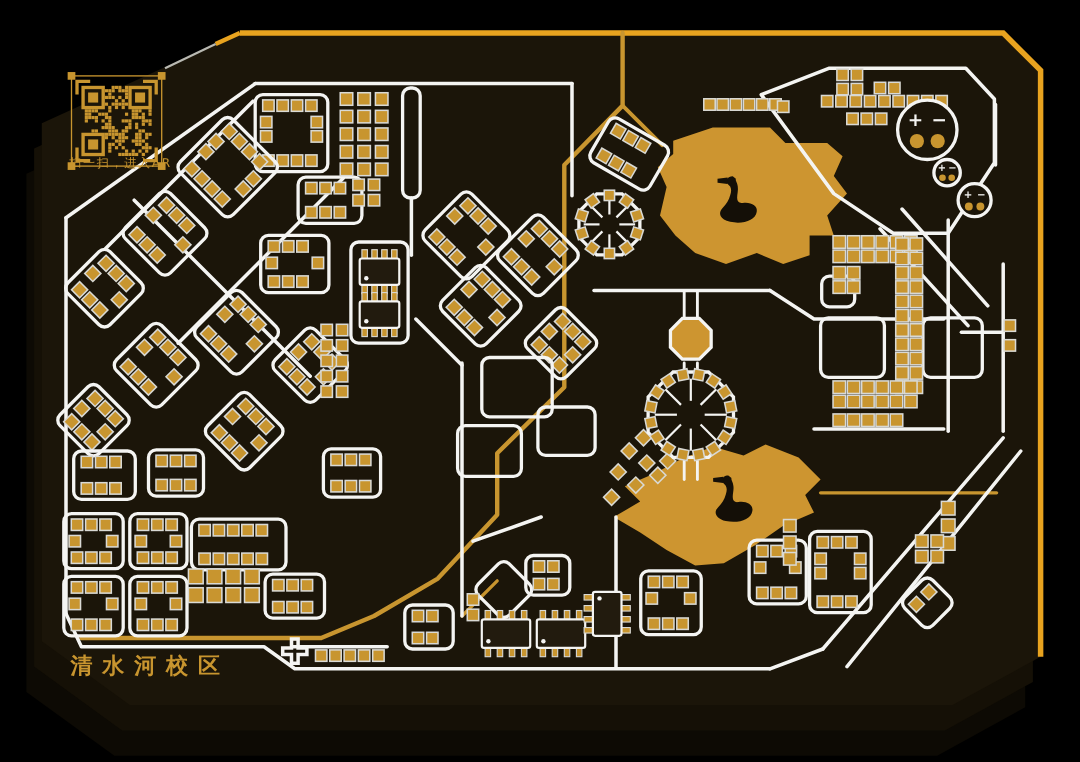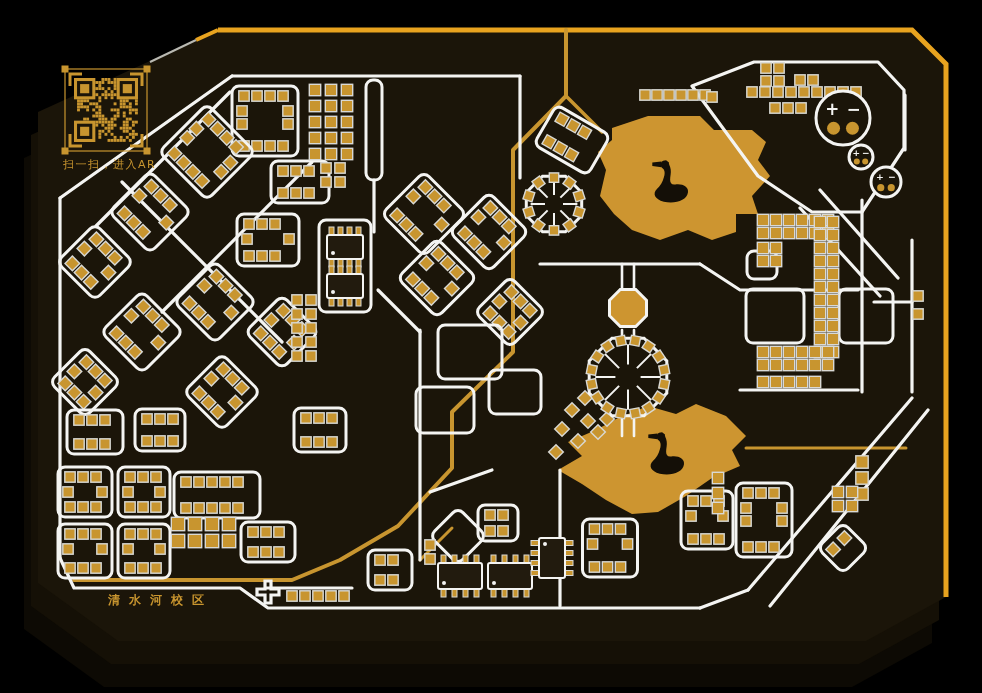--- a/index.html
+++ b/index.html
@@ -1,21 +1,21 @@
 <!DOCTYPE html>
 <html><head>
 <meta charset="utf-8">
 <style>
   html,body{margin:0;padding:0;background:#000;}
   #stage{position:relative;width:982px;height:693px;overflow:hidden;background:#000;
          font-family:"DejaVu Sans","Liberation Sans",sans-serif;}
   #pcb-svg{position:absolute;left:0;top:0;}
   .overlay-label{position:absolute;user-select:none;white-space:nowrap;}
-  #qr-caption{left:63px;top:141px;font-size:11px;letter-spacing:1.5px;margin-top:16px;}
-  #campus-label{left:64px;top:592px;font-size:12px;font-weight:600;letter-spacing:9px;margin-left:44px;}
+  #qr-caption{left:63px;top:141px;font-size:11px;letter-spacing:1.5px;}
+  #campus-label{left:64px;top:592px;font-size:20px;font-weight:600;letter-spacing:9px;}
 </style>
 </head>
 <body>
 
 <div id="stage">
   <svg id="pcb-svg" width="982" height="693" viewBox="0 0 982 693">
       <rect x="0" y="0" width="982" height="693" fill="#000000"></rect>
       <polygon points="204,76 898,76 932,110 932,643 852,687 104,687 24,629 24,158" fill="#0d0a04"></polygon>
       <polygon points="211,53 905,53 939,87 939,620 859,664 111,664 31,606 31,135" fill="#151006"></polygon>
       <polygon points="218,30 912,30 946,64 946,597 866,641 118,641 38,583 38,112" fill="#1b1509"></polygon>

